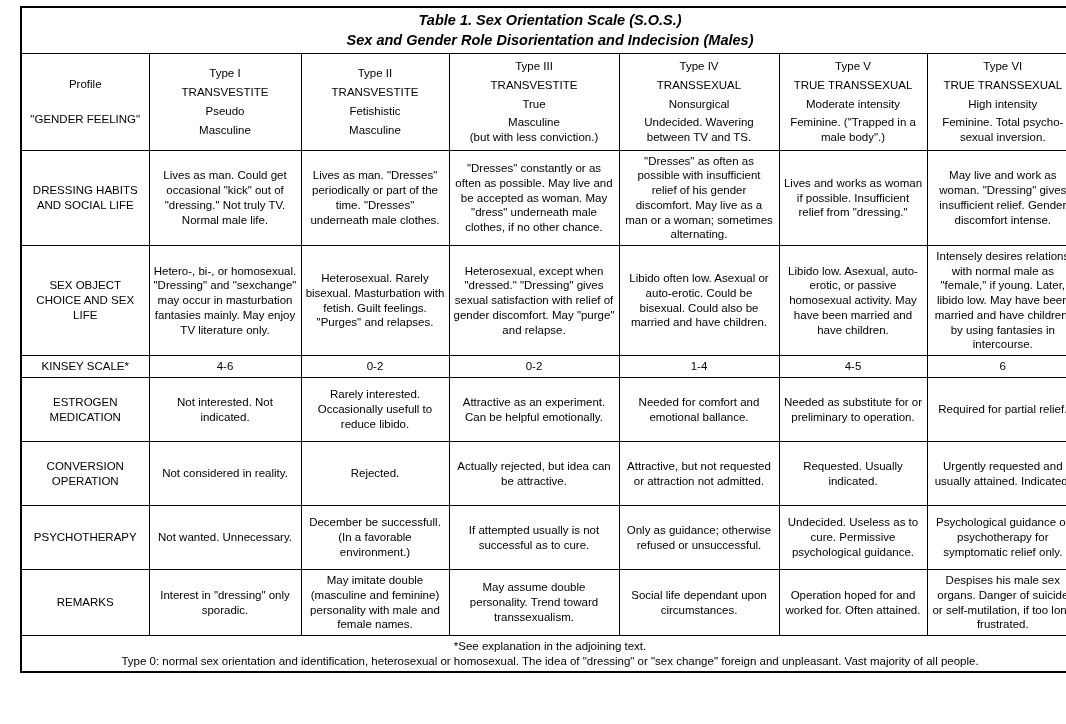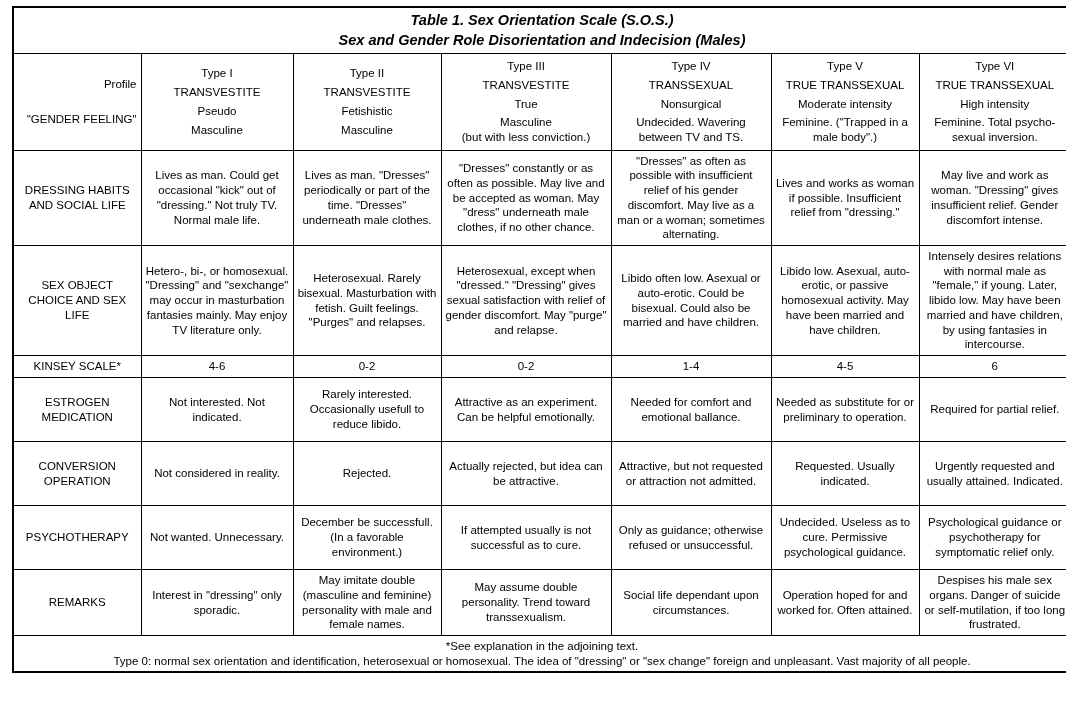--- a/index.html
+++ b/index.html
@@ -10,21 +10,21 @@
   body {
     width: 1066px;
     height: 724px;
     font-family: "Liberation Sans", sans-serif;
     color: #000000;
   }
   .page {
     width: 1066px;
     height: 724px;
     box-sizing: border-box;
-    padding: 6px 8px 8px 12px;
+    padding: 6px 8px 8px 20px;
   }
   table.sos {
     border-collapse: collapse;
     width: 1050px;
     table-layout: fixed;
     border: 2px solid #000;
   }
   table.sos td {
     border: 1px solid #000;
     vertical-align: middle;
@@ -50,21 +50,20 @@
   }
   .rowlabel {
     font-size: 11.5px;
     text-align: center;
   }
   .profile-cell {
     padding: 8px 4px;
   }
   .profile-stack > div {
     padding: 2px 0;
-    text-align: right;
   }
   .cell-block > div {
     padding: 2px 0;
   }
   .footer-cell {
     border: 1px solid #000;
     text-align: left;
     font-size: 11.5px;
     line-height: 1.45;
     padding: 4px 6px 5px 6px;

